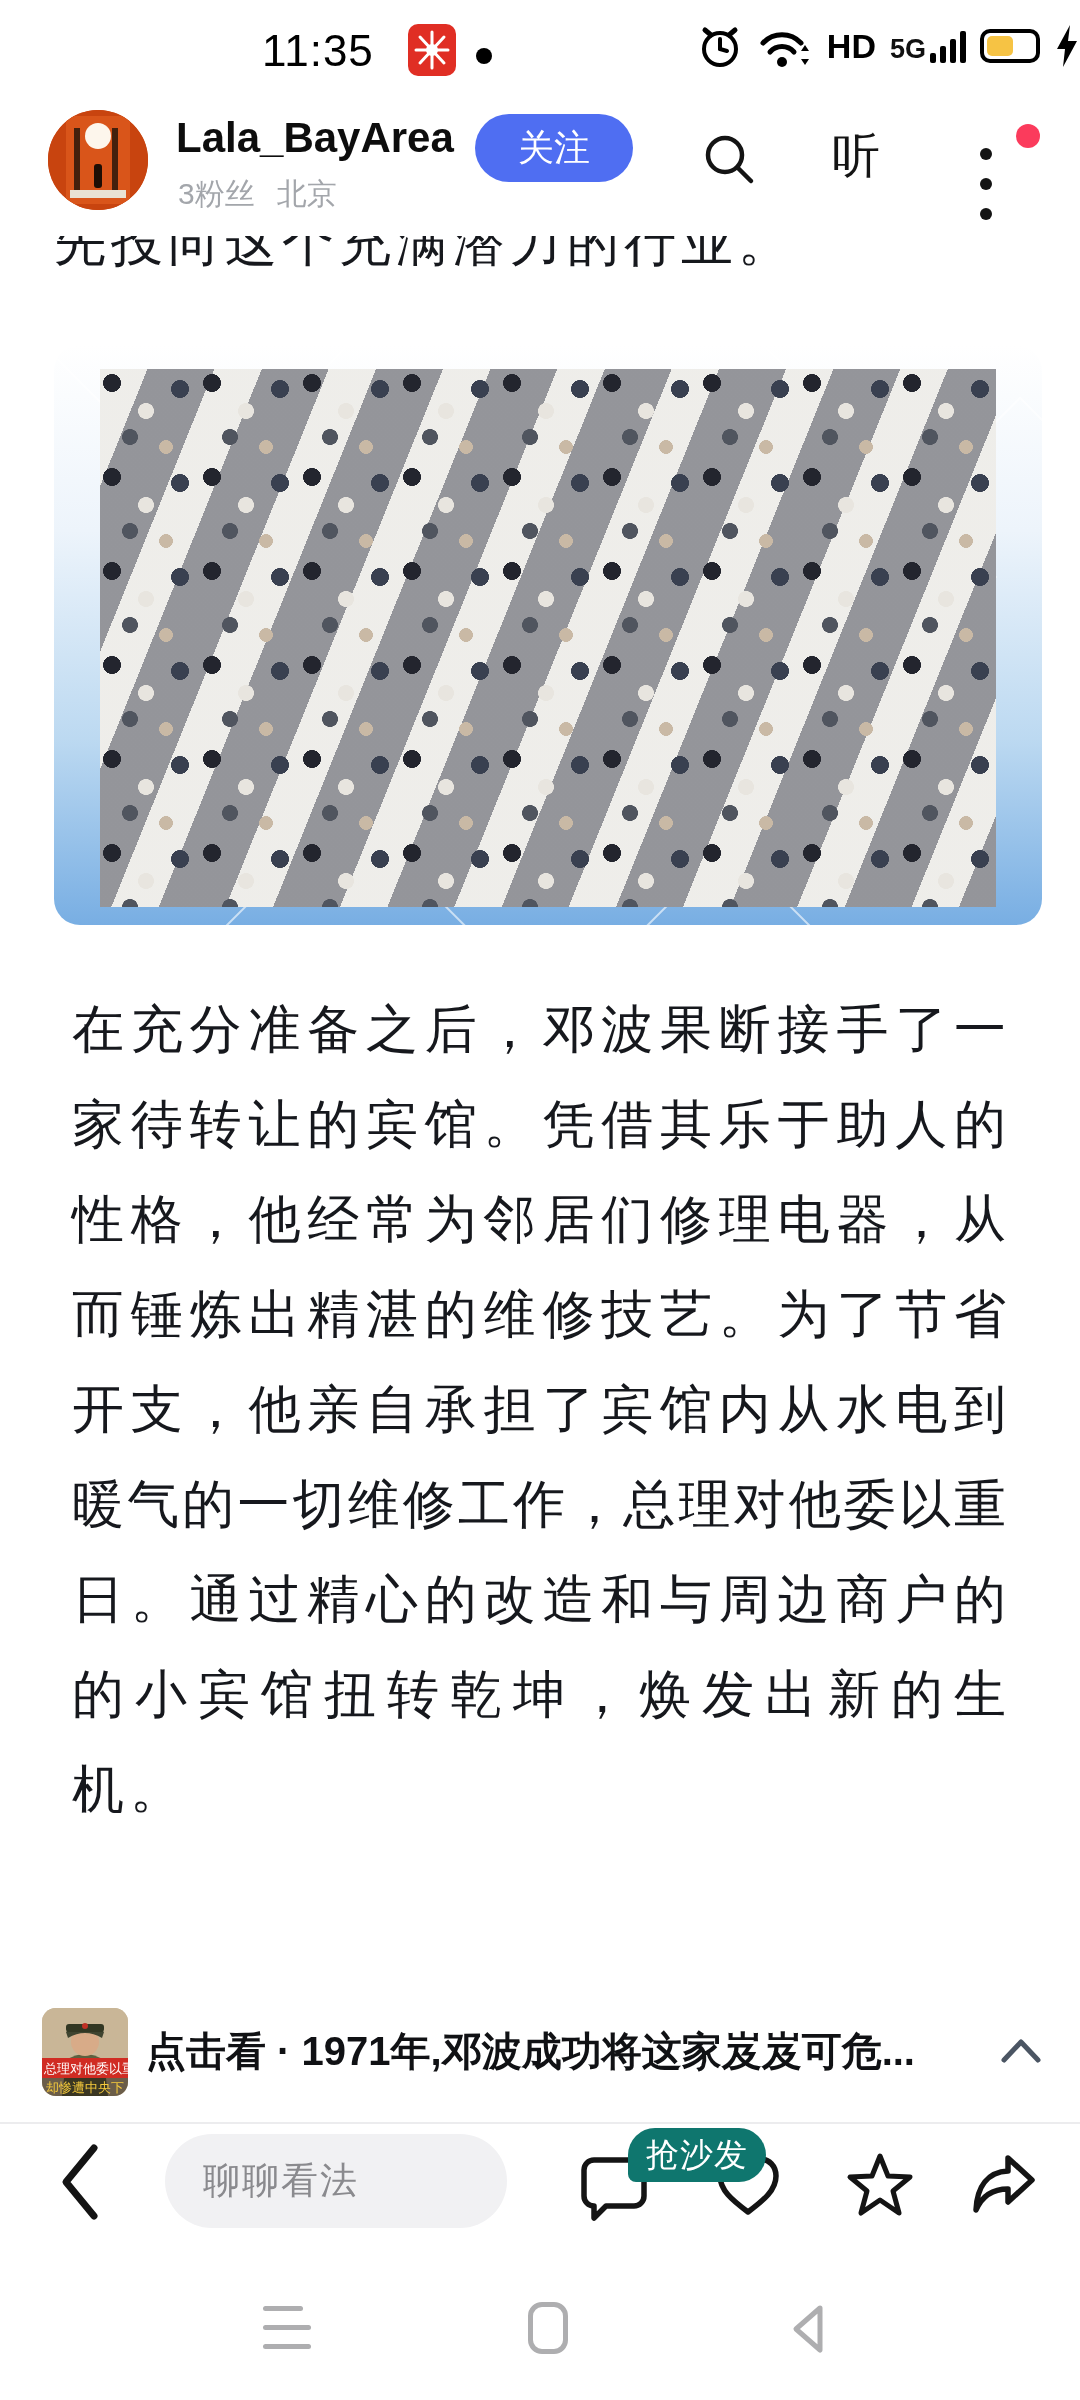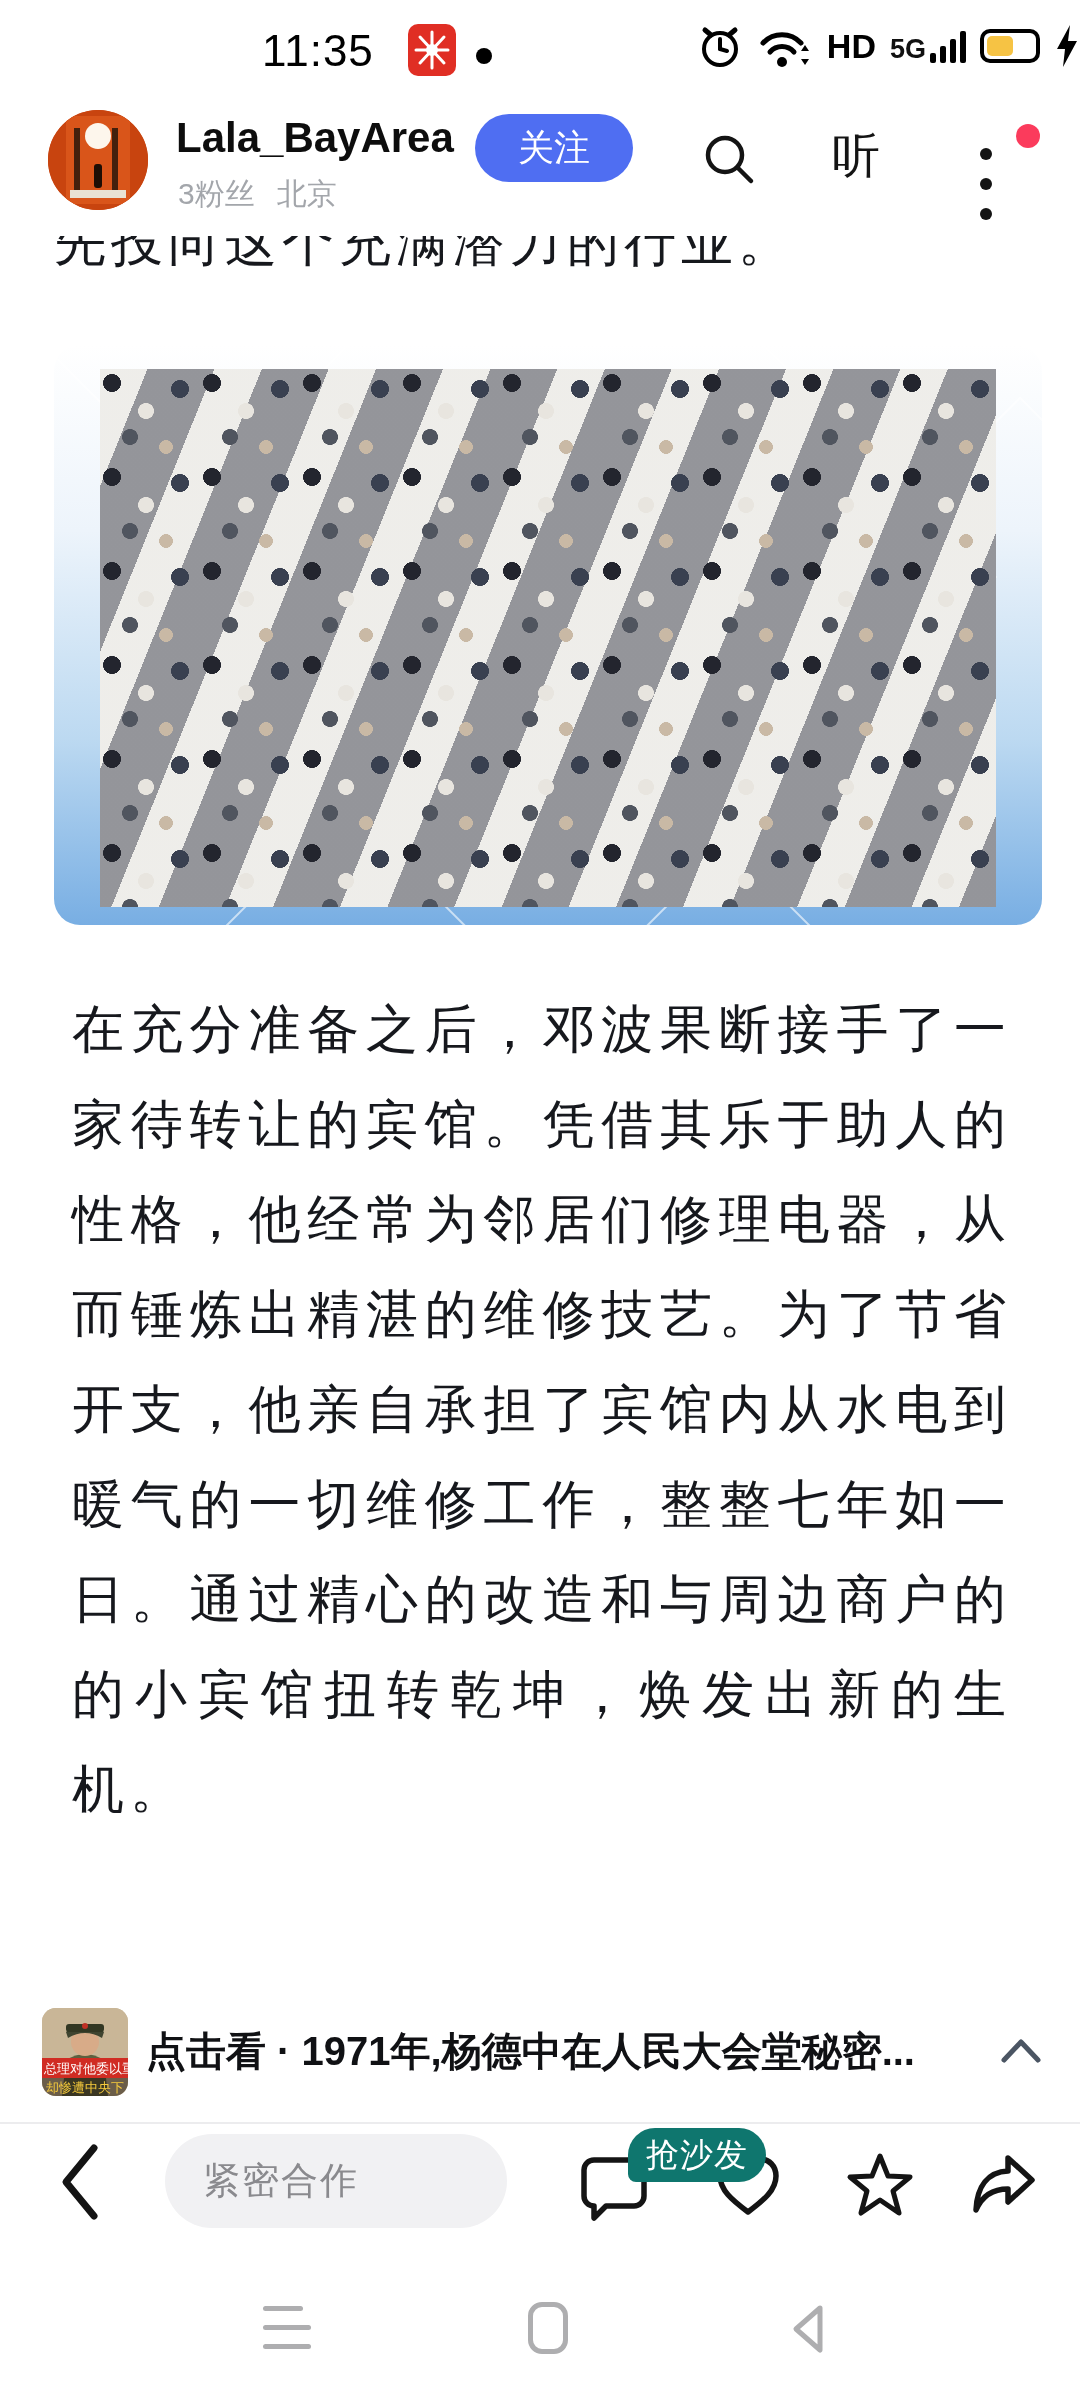--- a/index.html
+++ b/index.html
@@ -203,55 +203,55 @@
     <div class="crowd-top"></div>
   </div>
 </div>
 
 <div class="article">
   <div class="article-line">在充分准备之后，邓波果断接手了一</div>
   <div class="article-line">家待转让的宾馆。凭借其乐于助人的</div>
   <div class="article-line">性格，他经常为邻居们修理电器，从</div>
   <div class="article-line">而锤炼出精湛的维修技艺。为了节省</div>
   <div class="article-line">开支，他亲自承担了宾馆内从水电到</div>
-  <div class="article-line">暖气的一切维修工作，整整七年如一</div>
+  <div class="article-line">暖气的一切维修工作，总理对他委以重</div>
   <div class="article-line">日。通过精心的改造和与周边商户的</div>
   <div class="article-line">的小宾馆扭转乾坤，焕发出新的生</div>
   <div class="article-line short">机。</div>
 </div>
 
 <div class="related">
   <div class="thumb">
     <svg width="86" height="88" viewBox="0 0 86 88">
       <rect width="86" height="88" fill="#c9b697"></rect>
       <path d="M20 88 L24 52 Q43 40 62 52 L66 88 Z" fill="#5d6140"></path>
       <circle cx="43" cy="34" r="14" fill="#d8ab88"></circle>
       <path d="M24 24 Q43 8 62 24 L60 30 Q43 20 26 30 Z" fill="#3f4430"></path>
       <rect x="24" y="16" width="38" height="8" rx="3" fill="#323723"></rect>
       <circle cx="43" cy="18" r="3" fill="#c03126"></circle>
       <rect x="0" y="50" width="86" height="20" fill="#d02c23"></rect>
       <text x="2" y="65" font-size="13" fill="#ffffff">总理对他委以重</text>
       <rect x="0" y="70" width="86" height="18" fill="rgba(30,20,10,0.55)"></rect>
       <text x="4" y="84" font-size="13" fill="#f5c93c">却惨遭中央下</text>
     </svg>
   </div>
-  <div class="related-title">点击看 · 1971年,杨德中在人民大会堂秘密...</div>
+  <div class="related-title">点击看 · 1971年,邓波成功将这家岌岌可危...</div>
   <svg class="collapse" viewBox="0 0 46 36">
     <polyline points="6,26 23,8 40,26" fill="none" stroke="#4b5563" stroke-width="5" stroke-linecap="round" stroke-linejoin="round"></polyline>
   </svg>
 </div>
 
 <div class="divider"></div>
 
 <div class="toolbar">
   <svg class="back-chevron" viewBox="0 0 44 80">
     <polyline points="36,6 8,40 36,74" fill="none" stroke="#141414" stroke-width="7" stroke-linecap="round" stroke-linejoin="round"></polyline>
   </svg>
   <div class="comment-pill">
-    <span>紧密合作</span>
+    <span>聊聊看法</span>
   </div>
   <svg class="tb-icon i-comment" viewBox="0 0 72 76">
     <path d="M16 12 h40 a10 10 0 0 1 10 10 v26 a10 10 0 0 1 -10 10 h-28 l-12 12 v-12 a10 10 0 0 1 -10 -10 v-26 a10 10 0 0 1 10 -10 z" fill="none" stroke="#141414" stroke-width="5.5" stroke-linejoin="round"></path>
   </svg>
   <div class="sofa-badge">
     <span>抢沙发</span>
   </div>
   <svg class="tb-icon i-heart" viewBox="0 0 72 76">
     <path d="M36 64 C20 52 8 42 8 28 C8 18 15 11 24 11 C30 11 34 14 36 19 C38 14 42 11 48 11 C57 11 64 18 64 28 C64 42 52 52 36 64 z" fill="none" stroke="#141414" stroke-width="5.5" stroke-linejoin="round"></path>
   </svg>

